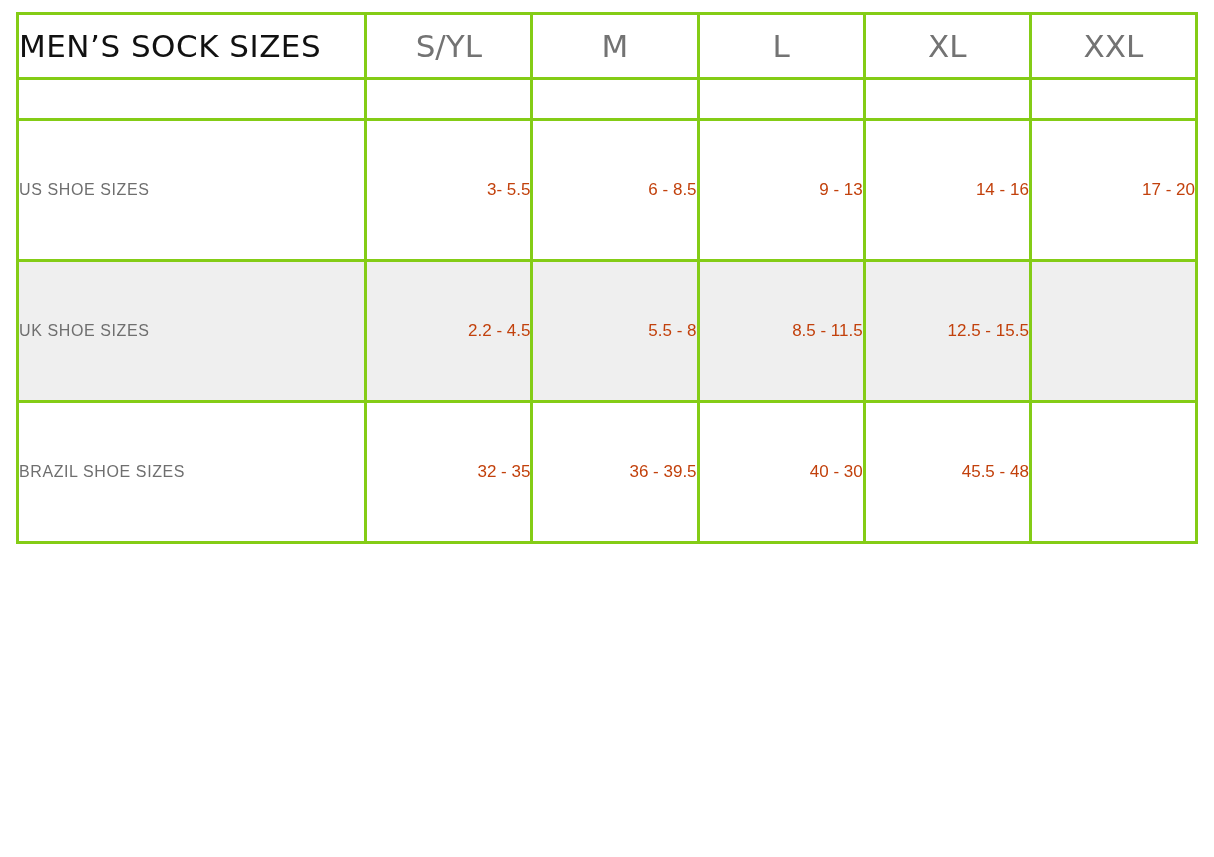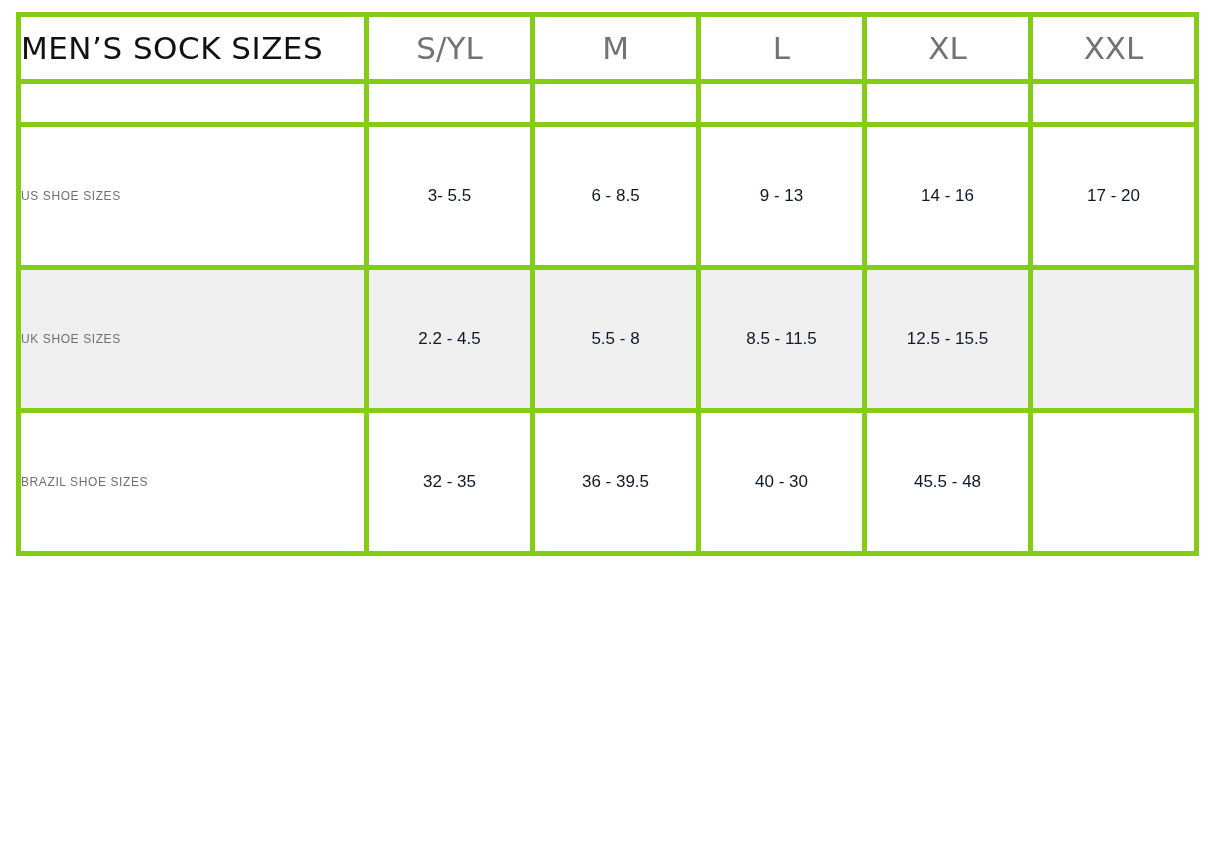--- a/index.html
+++ b/index.html
@@ -25,21 +25,21 @@
   }
 
   table.size-table {
     width: 1182px;
     border-collapse: collapse;
     table-layout: fixed;
   }
 
   table.size-table td,
   table.size-table th {
-    border: 5px solid #84cc16;
+    border: 3px solid #84cc16;
     padding: 0;
     vertical-align: middle;
     font-weight: normal;
   }
 
   
   col.c-label { width: 348px; }
   col.c-size  { width: 166px; }
 
   
@@ -67,29 +67,29 @@
 
   
   .spacer-row td { height: 38px; }
 
   
   .data-row td { height: 138px; }
 
   .row-label {
     text-align: left;
     padding-left: 26px;
-    font-size: 12px;
+    font-size: 16px;
     letter-spacing: 0.6px;
     color: #6f6f6f;
   }
 
   .cell-val {
-    text-align: center;
+    text-align: right;
     font-size: 17px;
-    color: #0f172a;
+    color: #c2410c;
   }
 
   .shaded td { background: #efefef; }
   .plain td  { background: #ffffff; }
 </style>
 </head>
 <body>
 
 <div class="sheet">
   <table class="size-table">

